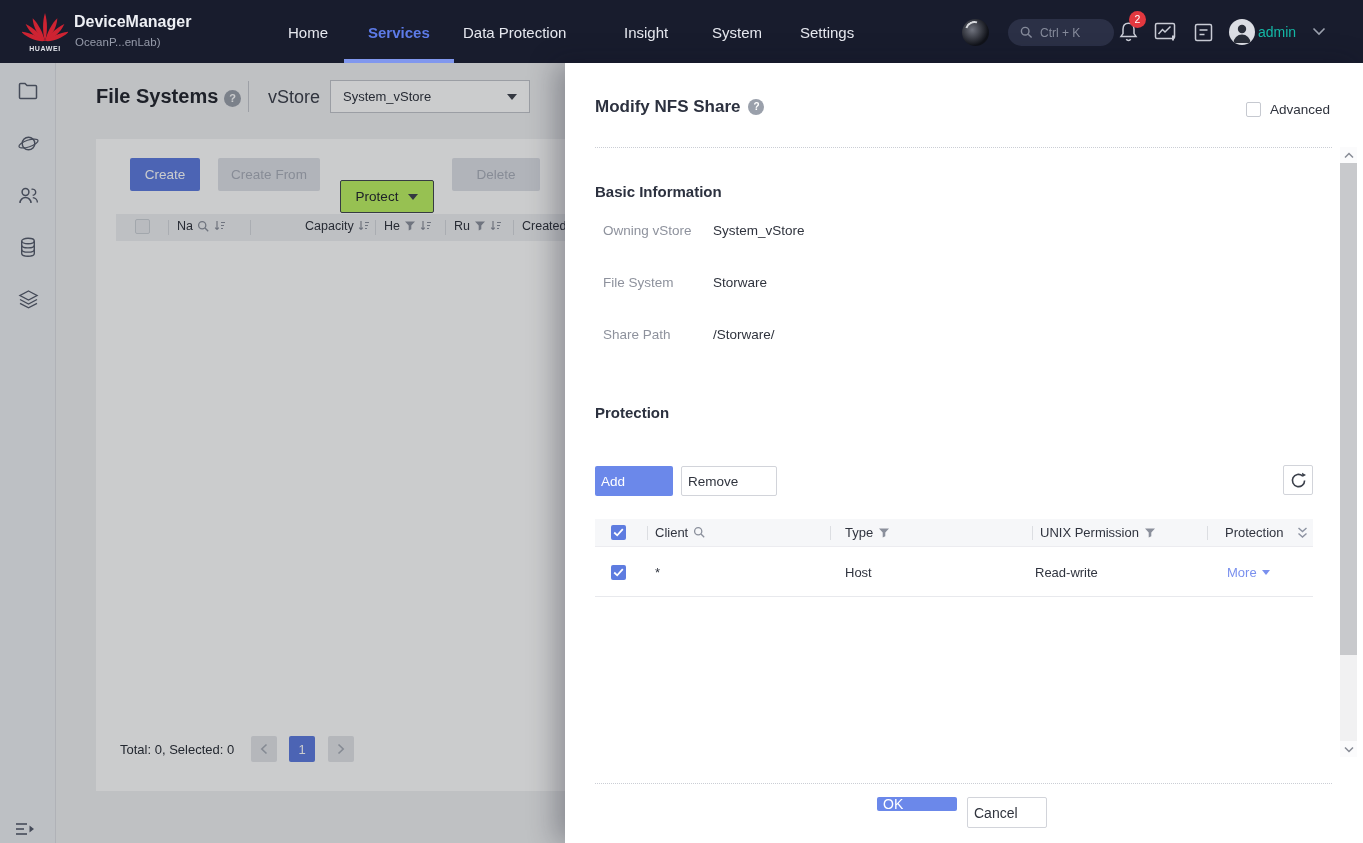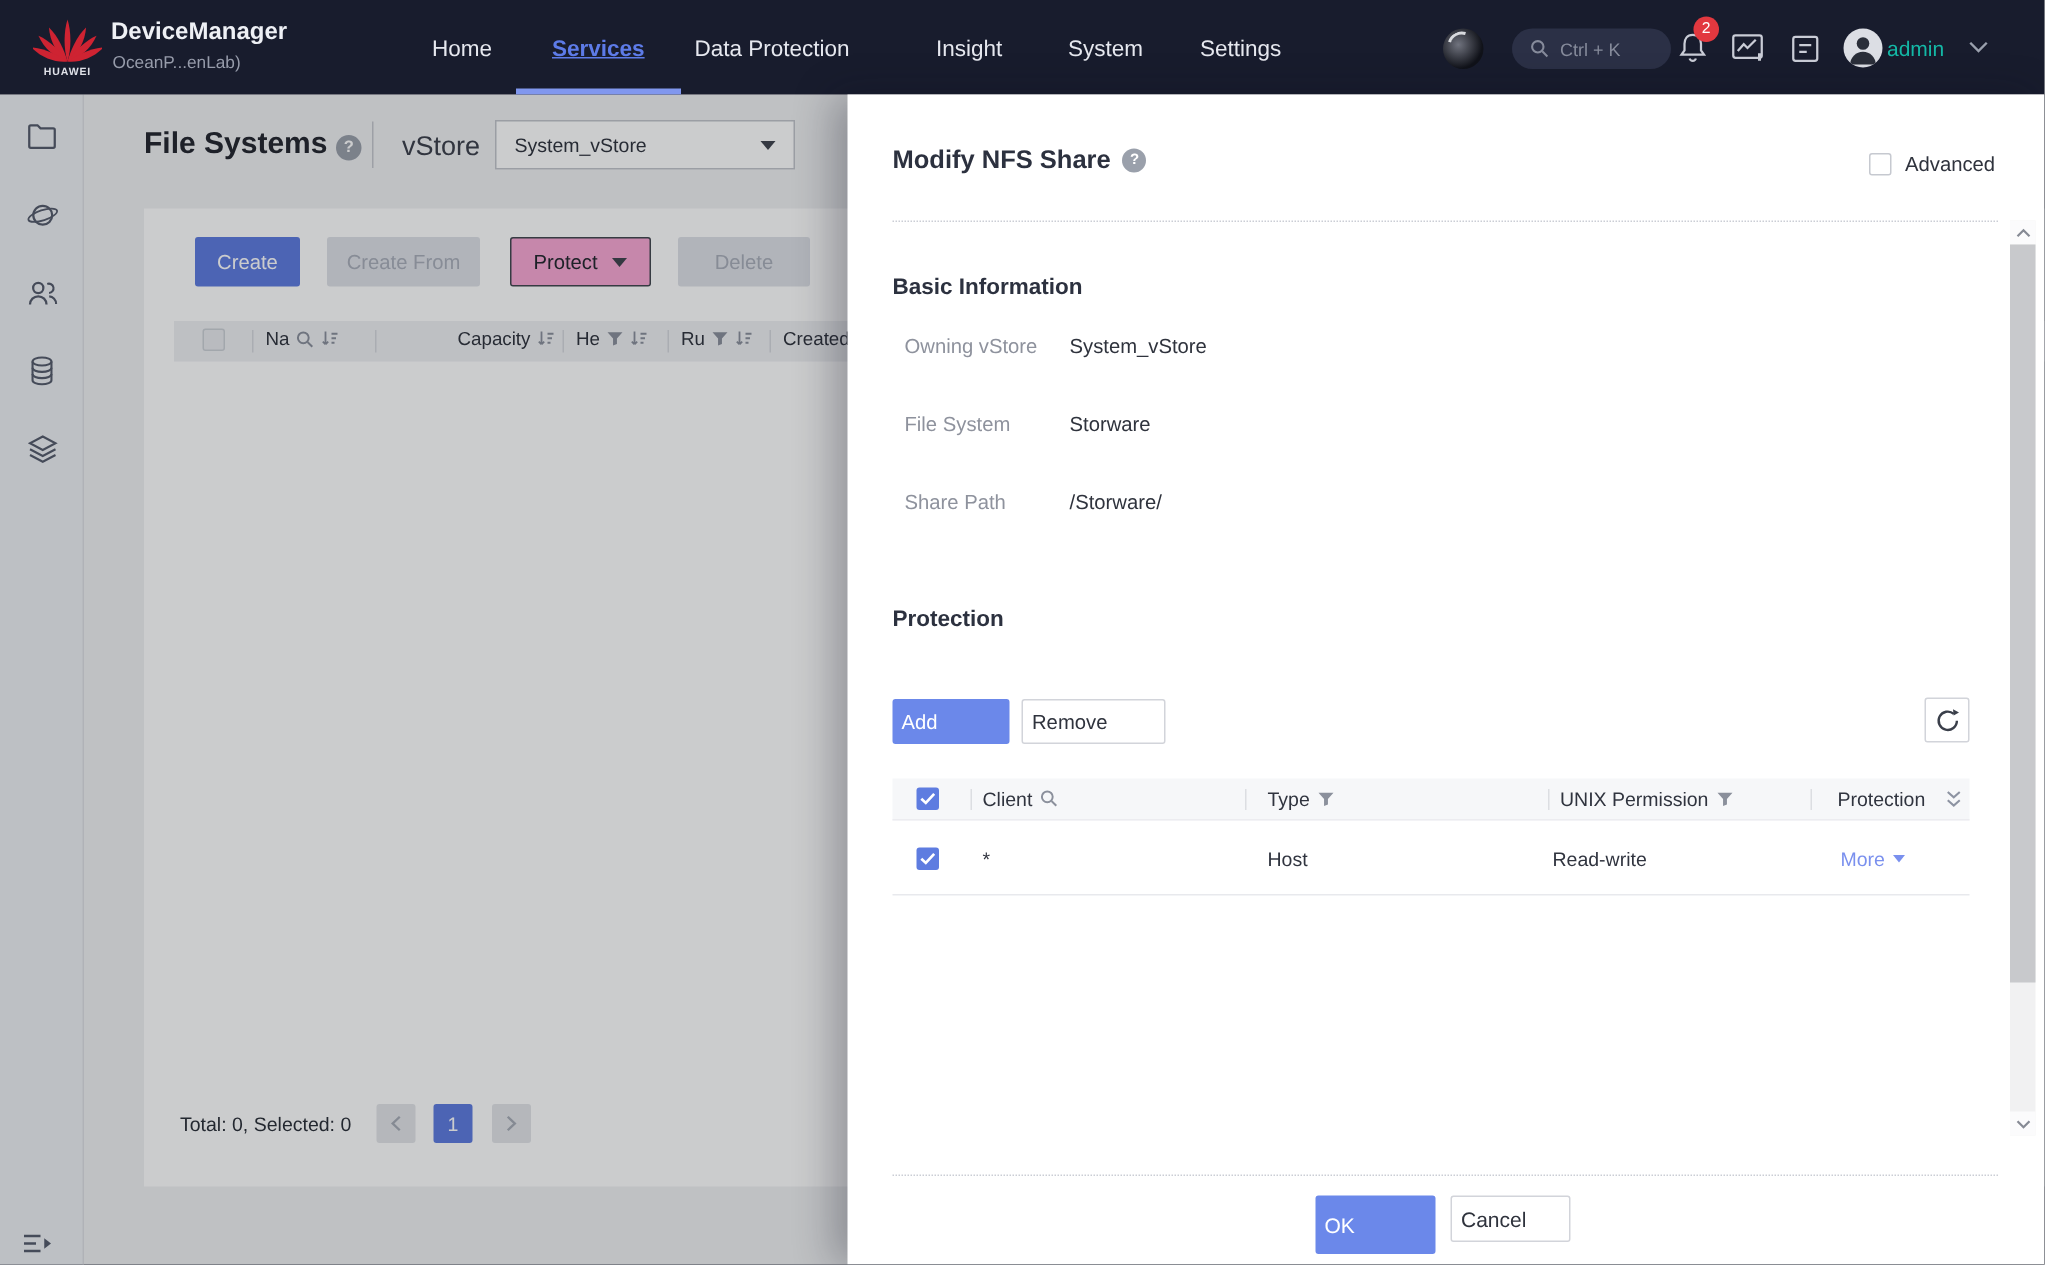--- a/index.html
+++ b/index.html
@@ -8,21 +8,21 @@
   .abs{position:absolute;}
   svg{display:block;}
 
   
   .topnav{position:absolute;left:0;top:0;width:1363px;height:63px;background:#181c2d;z-index:10;}
   .brand-title{position:absolute;left:74px;top:13px;font-size:16px;color:#eef0f5;font-weight:700;}
   .brand-sub{position:absolute;left:75px;top:36px;font-size:11.5px;color:#969baa;}
   .logo{position:absolute;left:22px;top:7px;width:46px;height:50px;}
   .logo-word{position:absolute;left:0;top:38px;width:46px;text-align:center;font-size:7px;font-weight:700;letter-spacing:.6px;color:#dfe1e8;}
   .nav-item{position:absolute;top:24px;font-size:15px;color:#e6e8ef;cursor:pointer;}
-  .nav-item.active{color:#5d7be8;font-weight:700;text-decoration:underline;}
+  .nav-item.active{color:#5d7be8;font-weight:700;}
   .nav-item.active::after{content:"";position:absolute;left:-24px;right:-24px;top:35px;height:4px;background:#8097ee;}
   .search-pill{position:absolute;left:1008px;top:19px;width:106px;height:27px;border-radius:14px;background:#2b3046;display:flex;align-items:center;gap:7px;padding:0 12px;color:#868b9b;font-size:12px;cursor:pointer;}
   .sphere{position:absolute;left:962px;top:19px;width:27px;height:27px;border-radius:50%;background:radial-gradient(circle at 38% 40%,#70737e,#101219 68%);}
   .sphere::after{content:"";position:absolute;left:3px;top:2px;width:15px;height:15px;border:2px solid transparent;border-top-color:#d8dade;border-radius:50%;transform:rotate(-28deg);}
   .badge{position:absolute;left:1129px;top:11px;min-width:17px;height:17px;border-radius:9px;background:#e2383f;color:#fff;font-size:10.5px;text-align:center;line-height:17px;padding:0 2px;}
   .tn-icon{color:#c9ccd6;cursor:pointer;}
   .admin-name{position:absolute;left:1258px;top:24px;font-size:14px;color:#14b8a6;cursor:pointer;}
   .avatar{position:absolute;left:1229px;top:19px;width:26px;height:26px;border-radius:50%;background:#dcdee4;overflow:hidden;cursor:pointer;}
 
   
@@ -34,21 +34,21 @@
   .help{width:17px;height:17px;border-radius:50%;background:#9aa0ab;color:#fff;font-size:11px;font-weight:700;text-align:center;line-height:17px;cursor:pointer;}
   .help::after{content:"?";}
   .vdiv{position:absolute;left:248px;top:81px;width:1px;height:31px;background:#c5c8ce;}
   .vstore-lbl{position:absolute;left:268px;top:87px;font-size:18px;color:#3c404b;}
   .select{position:absolute;left:330px;top:80px;width:200px;height:33px;background:#fff;border:1px solid #c2c5cc;display:flex;align-items:center;padding:0 12px;font-size:13px;color:#2f333d;cursor:pointer;}
   .caret{width:0;height:0;border-left:5px solid transparent;border-right:5px solid transparent;border-top:6px solid #40444e;margin-left:auto;}
   .card{position:absolute;left:96px;top:139px;width:1267px;height:652px;background:#fff;}
   .btn{height:33px;border:none;border-radius:2px;font-size:13.5px;cursor:pointer;display:inline-flex;align-items:center;justify-content:center;}
   .btn-blue{background:#5e7ce0;color:#fff;}
   .btn-dis{background:#dfe1e7;color:#a9aeba;}
-  .btn-out{background:#f9a8d4;border:1px solid #42474f;color:#24272e;gap:10px;}
+  .btn-out{background:#bef264;border:1px solid #42474f;color:#24272e;gap:10px;margin-top:22px;}
   .fs-head{position:absolute;left:116px;top:214px;width:1247px;height:27px;background:#eff0f3;}
   .fs-cell{position:absolute;top:5px;font-size:12.5px;color:#2f333d;white-space:nowrap;display:flex;align-items:center;gap:4px;}
   .fs-sep{position:absolute;top:6px;width:1px;height:15px;background:#d6d8dd;}
   .cb{width:15px;height:15px;border-radius:2px;border:1px solid #ccd0d6;background:#e9eaee;cursor:pointer;}
   .cb-blue{width:15px;height:15px;border-radius:2px;background:#5e7ce0;display:flex;align-items:center;justify-content:center;cursor:pointer;}
   .gray-ic{color:#8b909c;}
   .total{position:absolute;left:120px;top:742px;font-size:13px;color:#2b2f38;}
   .pagebtn{position:absolute;top:736px;width:26px;height:26px;border-radius:2px;background:#e3e5e9;display:flex;align-items:center;justify-content:center;color:#a7acb6;cursor:pointer;}
   .pagebtn.cur{background:#5e7ce0;color:#fff;font-size:13px;}
 
@@ -401,21 +401,21 @@
       <div class="thumb"></div>
       <div class="arrow" style="bottom:0">
         <svg width="10" height="7" viewBox="0 0 10 7">
             <polyline points="1,1.5 5,5.5 9,1.5" fill="none" stroke="currentColor" stroke-width="1.5"></polyline>
           </svg>
       </div>
     </div>
 
     <div class="dw dotted" style="left:30px;top:720px;width:737px"></div>
 
-    <button class="btn-sm blue dw" style="left:312px;top:734px;width:80px;height:39px;font-size:14px">
+    <button class="btn-sm blue dw" style="left:312px;top:734px;width:80px;height:14px;font-size:14px">
         <span>OK</span>
       </button>
     <button class="btn-sm white dw" style="left:402px;top:734px;width:80px;height:31px;font-size:14px">
         <span>Cancel</span>
       </button>
   </div>
 
 </div>
 
 </body></html>

